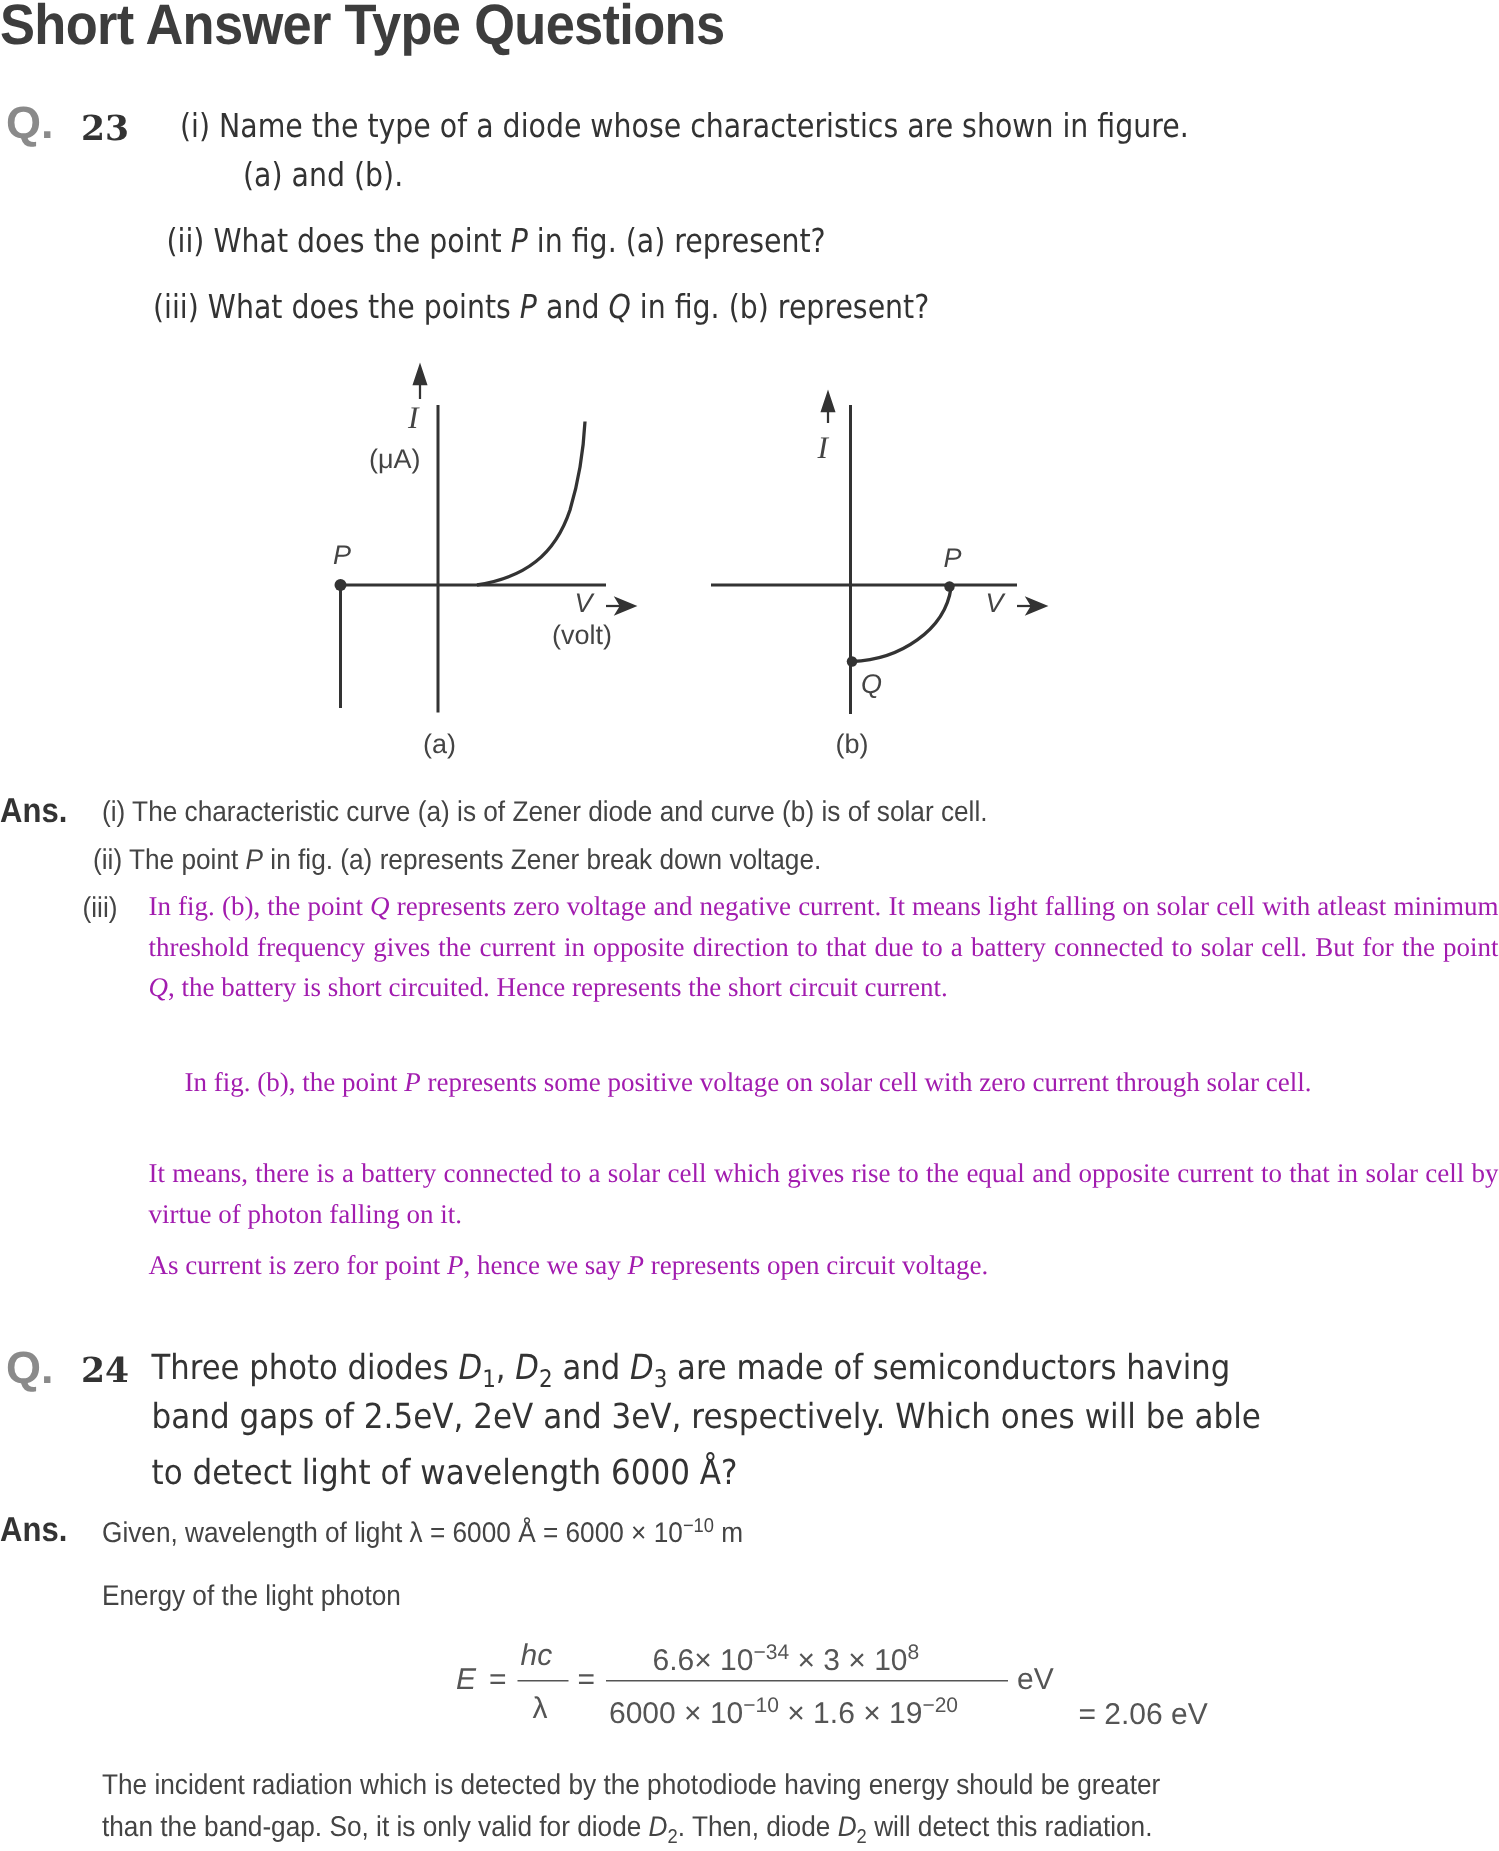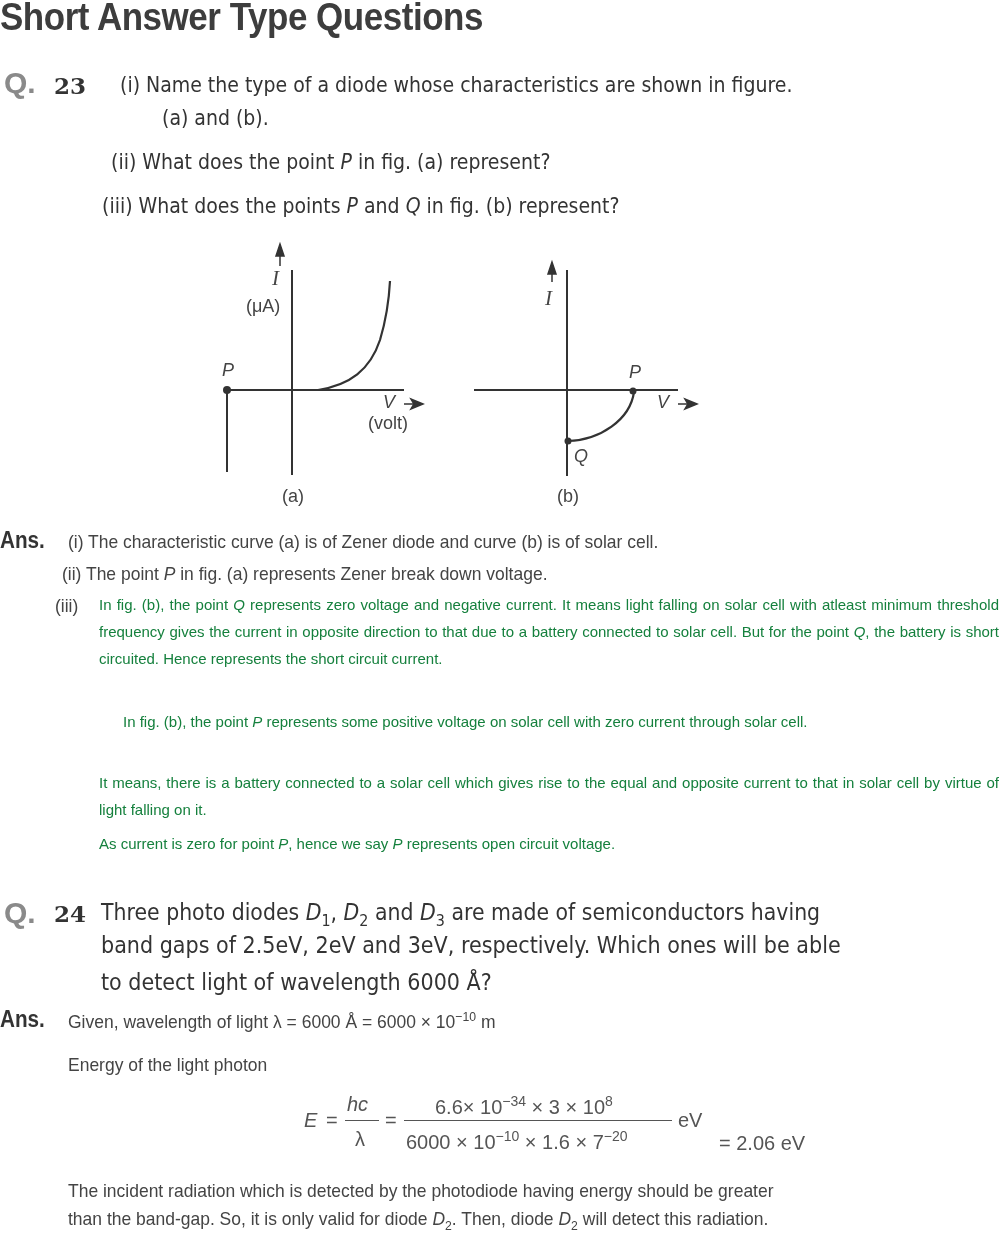--- a/index.html
+++ b/index.html
@@ -4,21 +4,21 @@
 <style>
   html,body{margin:0;padding:0;background:#ffffff;}
   body{width:999px;height:1234px;position:relative;overflow:hidden;color:#3a3a3a;}
   .abs{position:absolute;white-space:nowrap;}
   .title{left:0;top:-4px;font-family:"Liberation Sans",sans-serif;font-weight:bold;font-size:38px;color:#3d3d3d;letter-spacing:-0.5px;transform:scaleX(0.92);transform-origin:left top;}
   .qmark{font-family:"Liberation Sans",sans-serif;font-weight:bold;font-size:30px;color:#8a8a8a;}
   .qnum{font-family:"DejaVu Serif",serif;font-weight:bold;font-size:23px;color:#333;}
   .qtext{font-family:"DejaVu Sans",sans-serif;font-size:22px;color:#333;transform:scaleX(0.86);transform-origin:left top;}
   .ans-label{font-family:"Liberation Sans",sans-serif;font-weight:bold;font-size:23px;color:#333;transform:scaleX(0.9);transform-origin:left top;}
   .atext{font-family:"Liberation Sans",sans-serif;font-size:19px;color:#444;transform:scaleX(0.92);transform-origin:left top;}
-  .para{position:absolute;font-family:Liberation Sans, sans-serif;font-size:15px;color:#15803d;line-height:27px;text-align:justify;}
+  .para{position:absolute;font-family:Liberation Serif, serif;font-size:18px;color:#a21caf;line-height:27px;text-align:justify;}
   .ital{font-style:italic;}
   .fig-label{font-family:"Liberation Sans",sans-serif;font-size:18px;color:#444;}
   .eq{font-family:"Liberation Sans",sans-serif;font-size:20px;color:#555;}
   sub,sup{font-size:70%;}
 </style>
 </head>
 <body>
 
 <div class="abs title">Short Answer Type Questions</div>
 
@@ -89,21 +89,21 @@
   <span>(ii)</span>
   <span>The point </span><span class="ital">P</span><span> in fig. (a) represents Zener break down voltage.</span>
 </div>
 <div class="abs atext" style="left:55px;top:595px;">(iii)</div>
 <div class="para" style="left:99px;top:591px;width:900px;">
   <span>In fig. (b), the point </span><span class="ital">Q</span><span> represents zero voltage and negative current. It means light falling on solar cell with atleast minimum threshold frequency gives the current in opposite direction to that due to a battery connected to solar cell. But for the point </span><span class="ital">Q</span><span>, the battery is short circuited. Hence represents the short circuit current.</span>
 </div>
 <div class="para" style="left:99px;top:708px;width:900px;margin-left:24px;">
   <span>In fig. (b), the point </span><span class="ital">P</span><span> represents some positive voltage on solar cell with zero current through solar cell.</span>
 </div>
-<div class="para" style="left:99px;top:769px;width:900px;">It means, there is a battery connected to a solar cell which gives rise to the equal and opposite current to that in solar cell by virtue of light falling on it.</div>
+<div class="para" style="left:99px;top:769px;width:900px;">It means, there is a battery connected to a solar cell which gives rise to the equal and opposite current to that in solar cell by virtue of photon falling on it.</div>
 <div class="para" style="left:99px;top:830px;width:900px;">
   <span>As current is zero for point </span><span class="ital">P</span><span>, hence we say </span><span class="ital">P</span><span> represents open circuit voltage.</span>
 </div>
 
 <div class="abs qmark" style="left:4px;top:896px;">Q.</div>
 <div class="abs qnum" style="left:54px;top:900px;">24</div>
 <div class="abs qtext" style="left:101px;top:899px;font-size:23px;transform:scaleX(0.89);">
   <span>Three photo diodes </span><span class="ital">D</span><sub>1</sub><span>, </span><span class="ital">D</span><sub>2</sub><span> and </span><span class="ital">D</span><sub>3</sub><span> are made of semiconductors having</span>
 </div>
 <div class="abs qtext" style="left:101px;top:932px;font-size:23px;transform:scaleX(0.9);">band gaps of 2.5eV, 2eV and 3eV, respectively. Which ones will be able</div>
@@ -119,21 +119,21 @@
 <div class="abs eq" style="left:326px;top:1109px;">=</div>
 <div class="abs eq ital" style="left:347px;top:1093px;">hc</div>
 <div class="abs" style="left:345px;top:1120px;width:34px;height:1px;background:#555;"></div>
 <div class="abs eq" style="left:355px;top:1128px;">λ</div>
 <div class="abs eq" style="left:385px;top:1109px;">=</div>
 <div class="abs eq" style="left:435px;top:1093px;text-align:center;">
   <span>6.6× 10</span><sup>−34</sup><span> × 3 × 10</span><sup>8</sup>
 </div>
 <div class="abs" style="left:404px;top:1120px;width:268px;height:1px;background:#555;"></div>
 <div class="abs eq" style="left:406px;top:1128px;">
-  <span>6000 × 10</span><sup>−10</sup><span> × 1.6 × 7</span><sup>−20</sup>
+  <span>6000 × 10</span><sup>−10</sup><span> × 1.6 × 19</span><sup>−20</sup>
 </div>
 <div class="abs eq" style="left:678px;top:1109px;">eV</div>
 <div class="abs eq" style="left:719px;top:1109px;margin-top:23px;">= 2.06 eV</div>
 
 <div class="abs atext" style="left:68px;top:1180px;">The incident radiation which is detected by the photodiode having energy should be greater</div>
 <div class="abs atext" style="left:68px;top:1208px;">
   <span>than the band-gap. So, it is only valid for diode </span><span class="ital">D</span><sub>2</sub><span>. Then, diode </span><span class="ital">D</span><sub>2</sub><span> will detect this radiation.</span>
 </div>
 
 </body></html>

